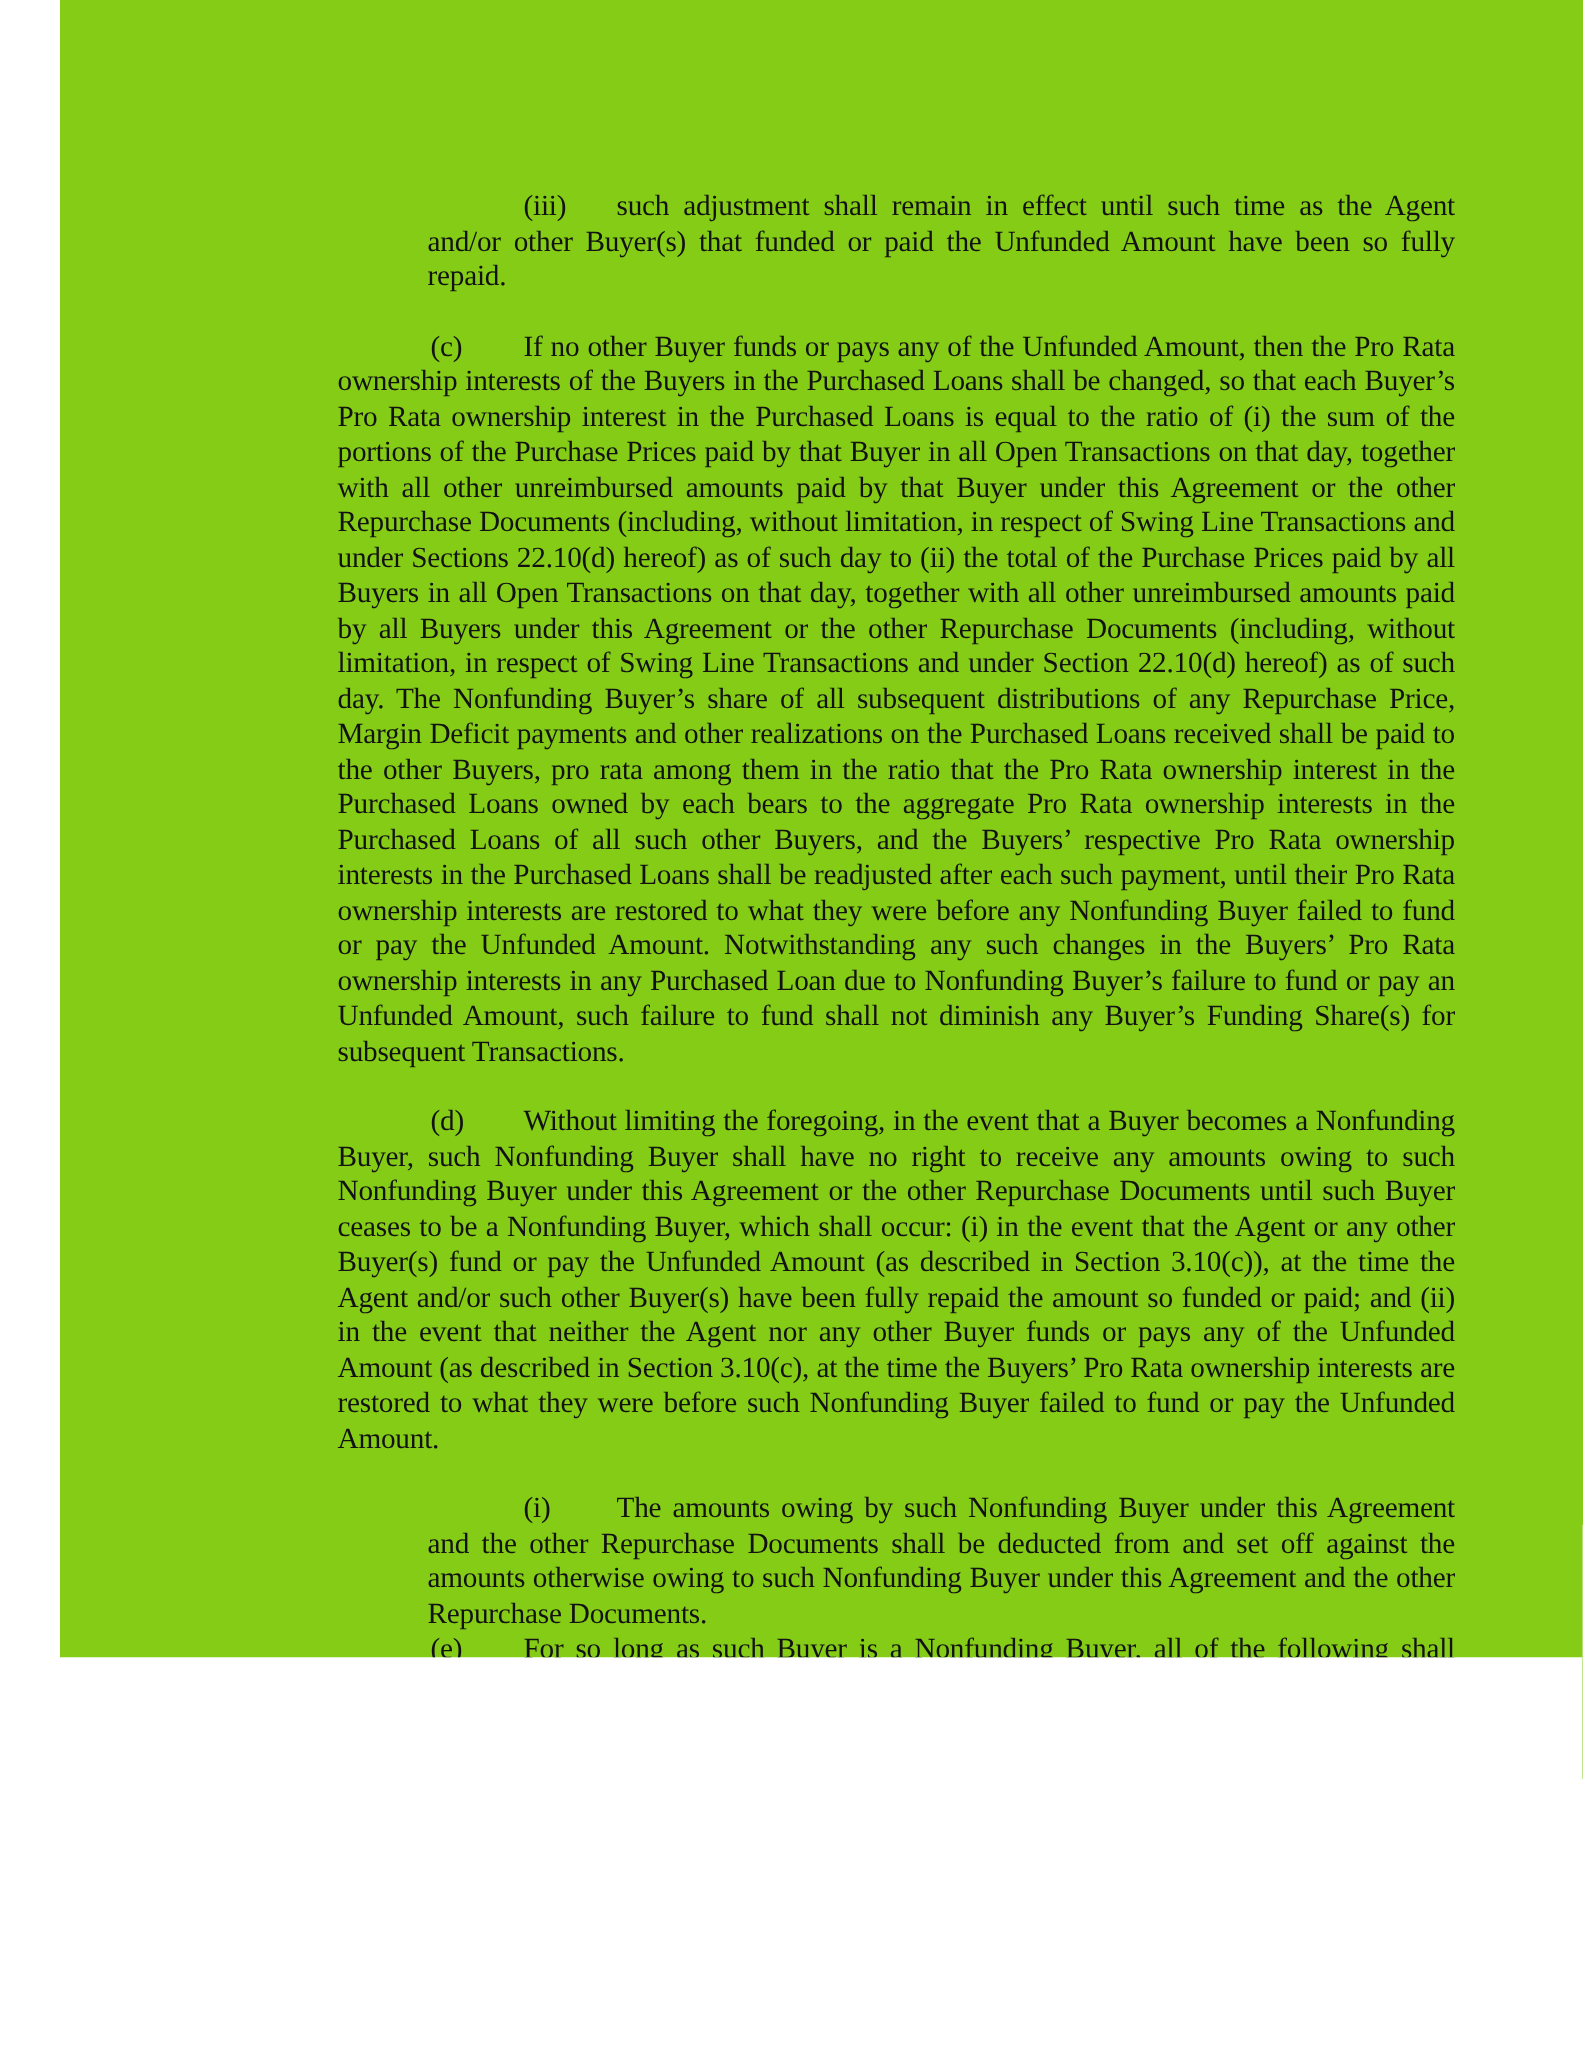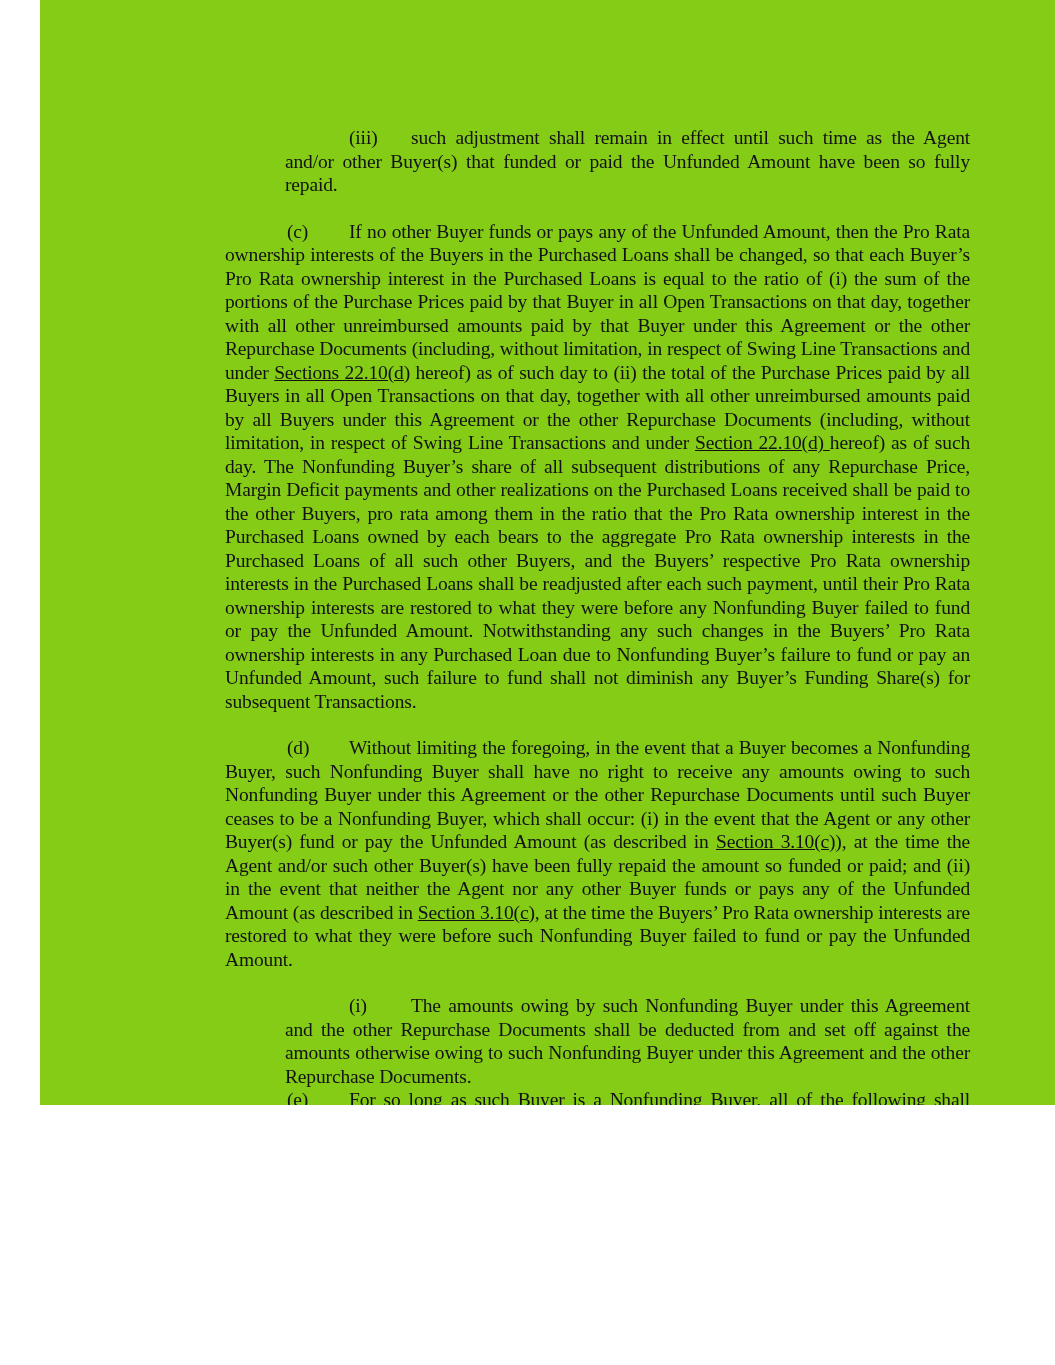--- a/index.html
+++ b/index.html
@@ -37,21 +37,20 @@
   }
   .para.last {
     margin-bottom: 0;
   }
   .label {
     display: inline-block;
     width: 62px;
     text-indent: 0;
   }
   .u {
-    text-decoration: underline;
   }
   .page-number {
     position: absolute;
     left: 0;
     right: 0;
     top: 1259px;
     text-align: center;
     font-size: 15px;
   }
   .doc-id {

